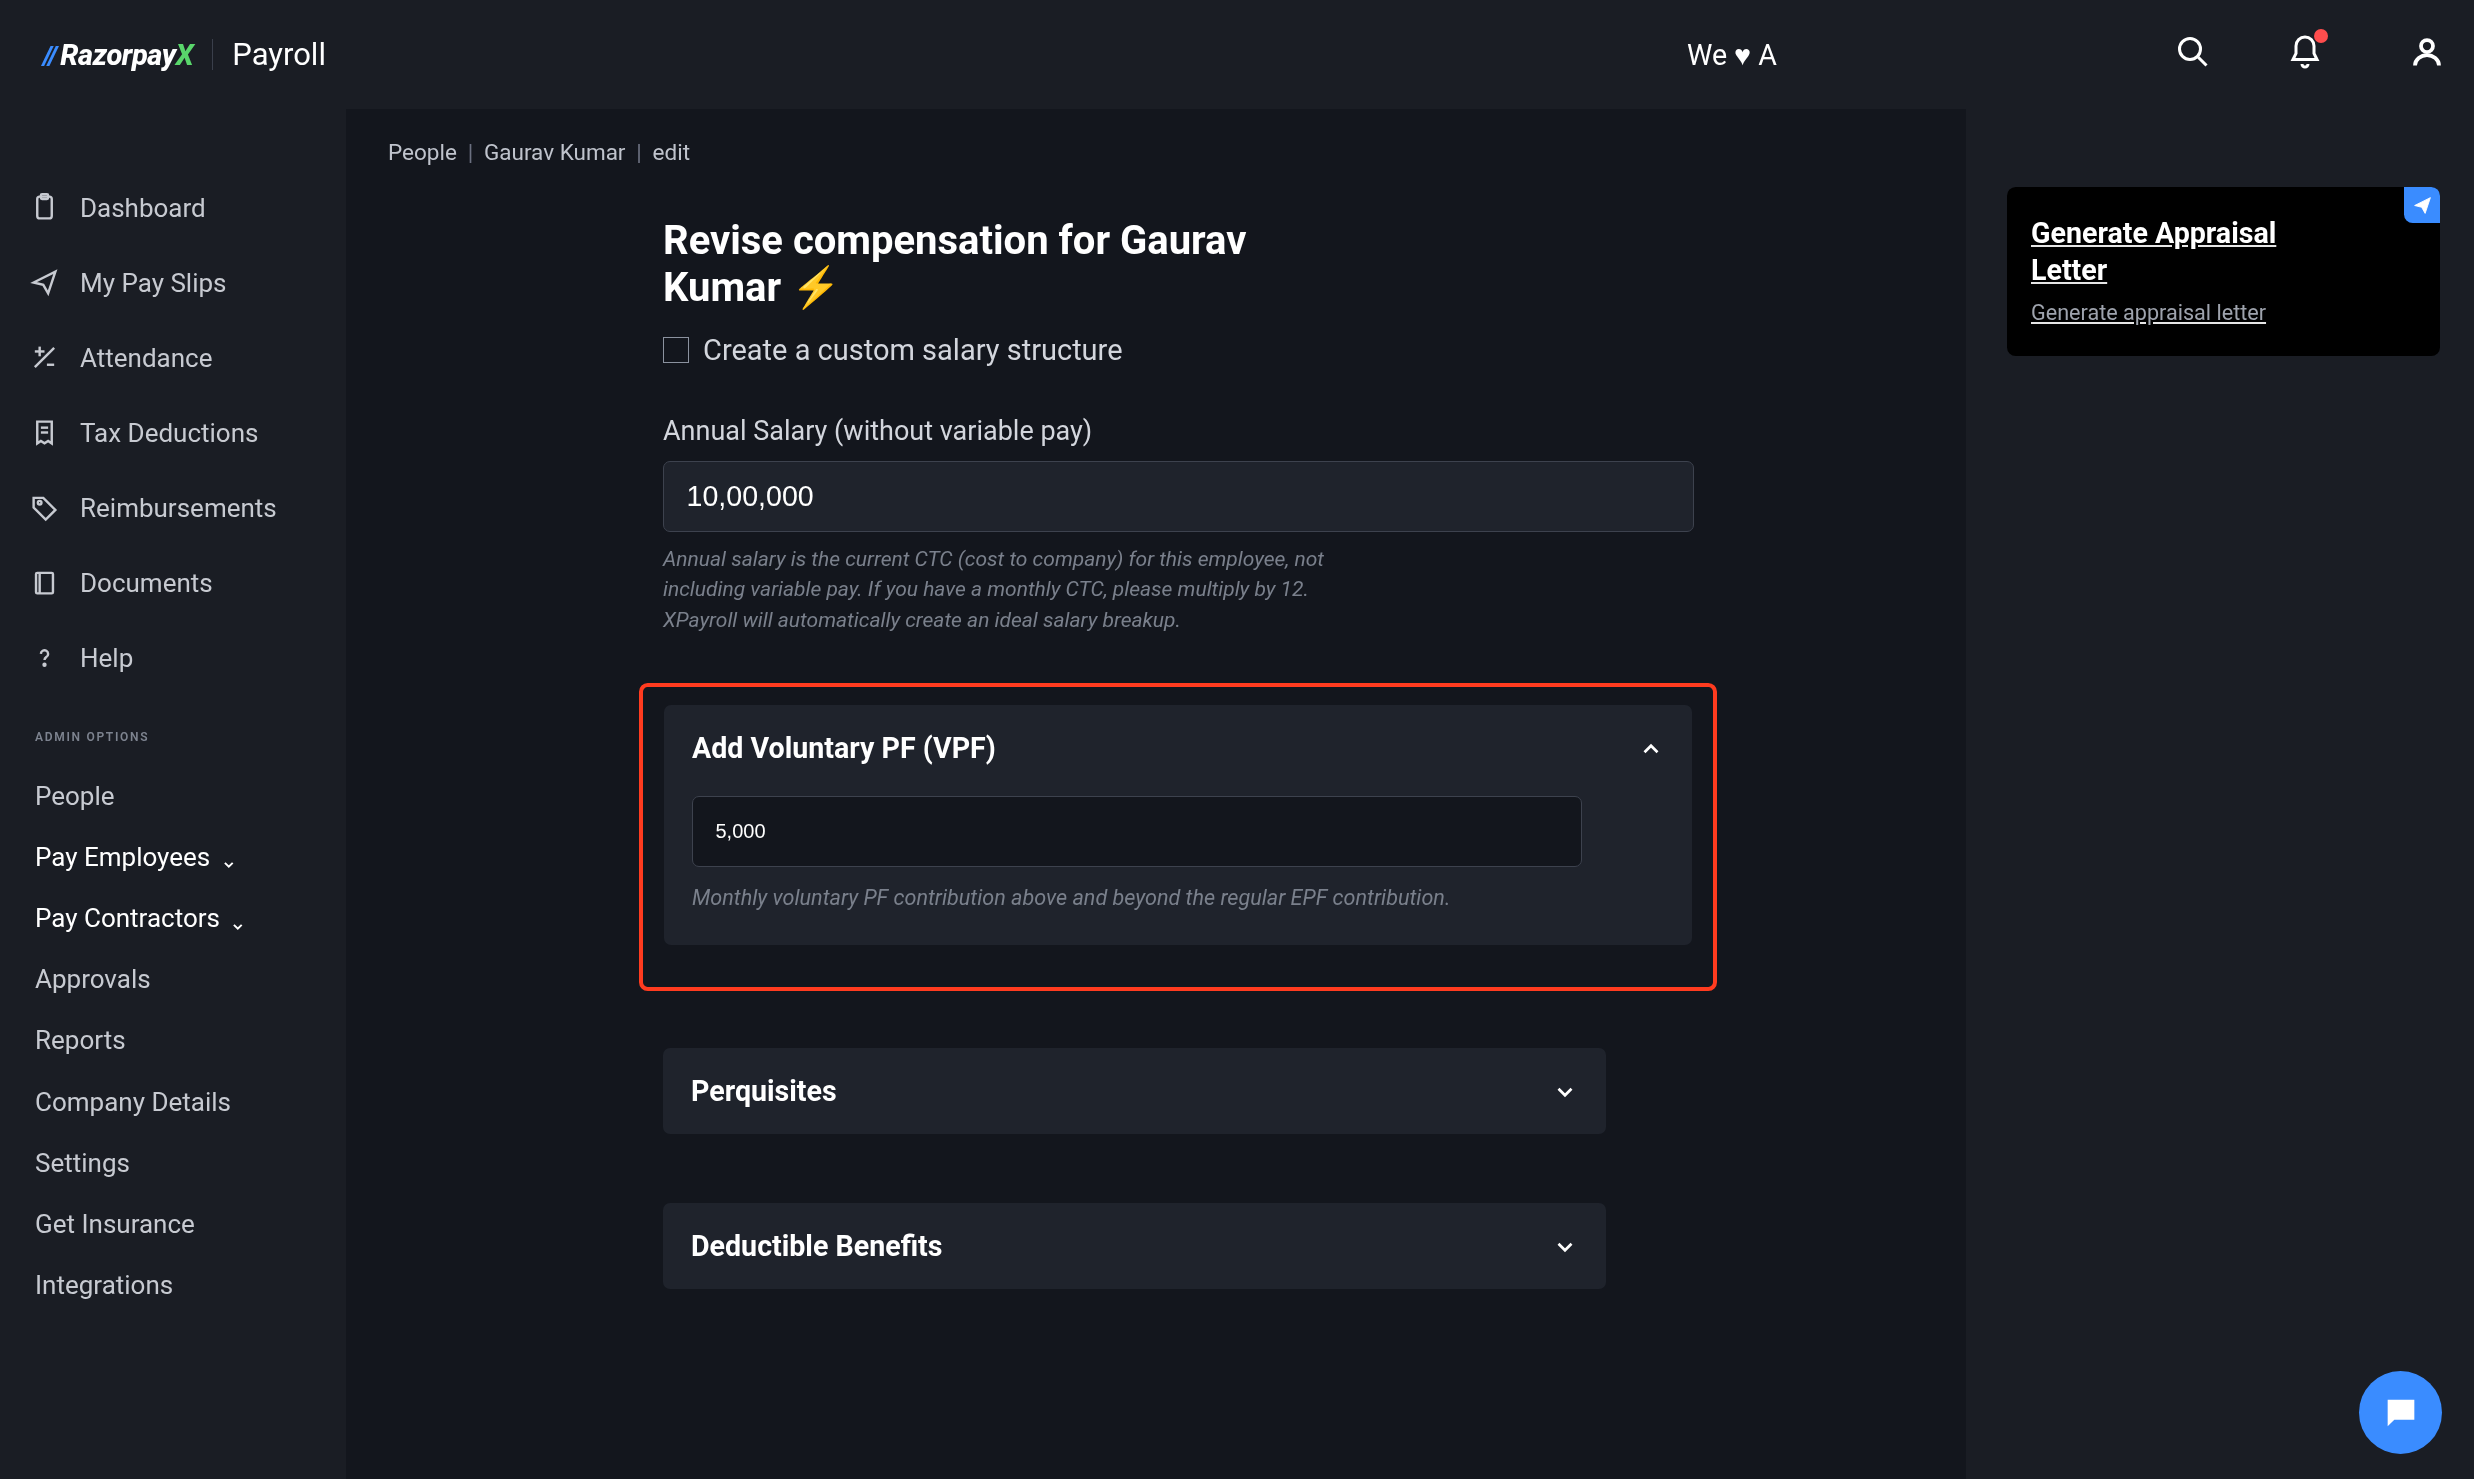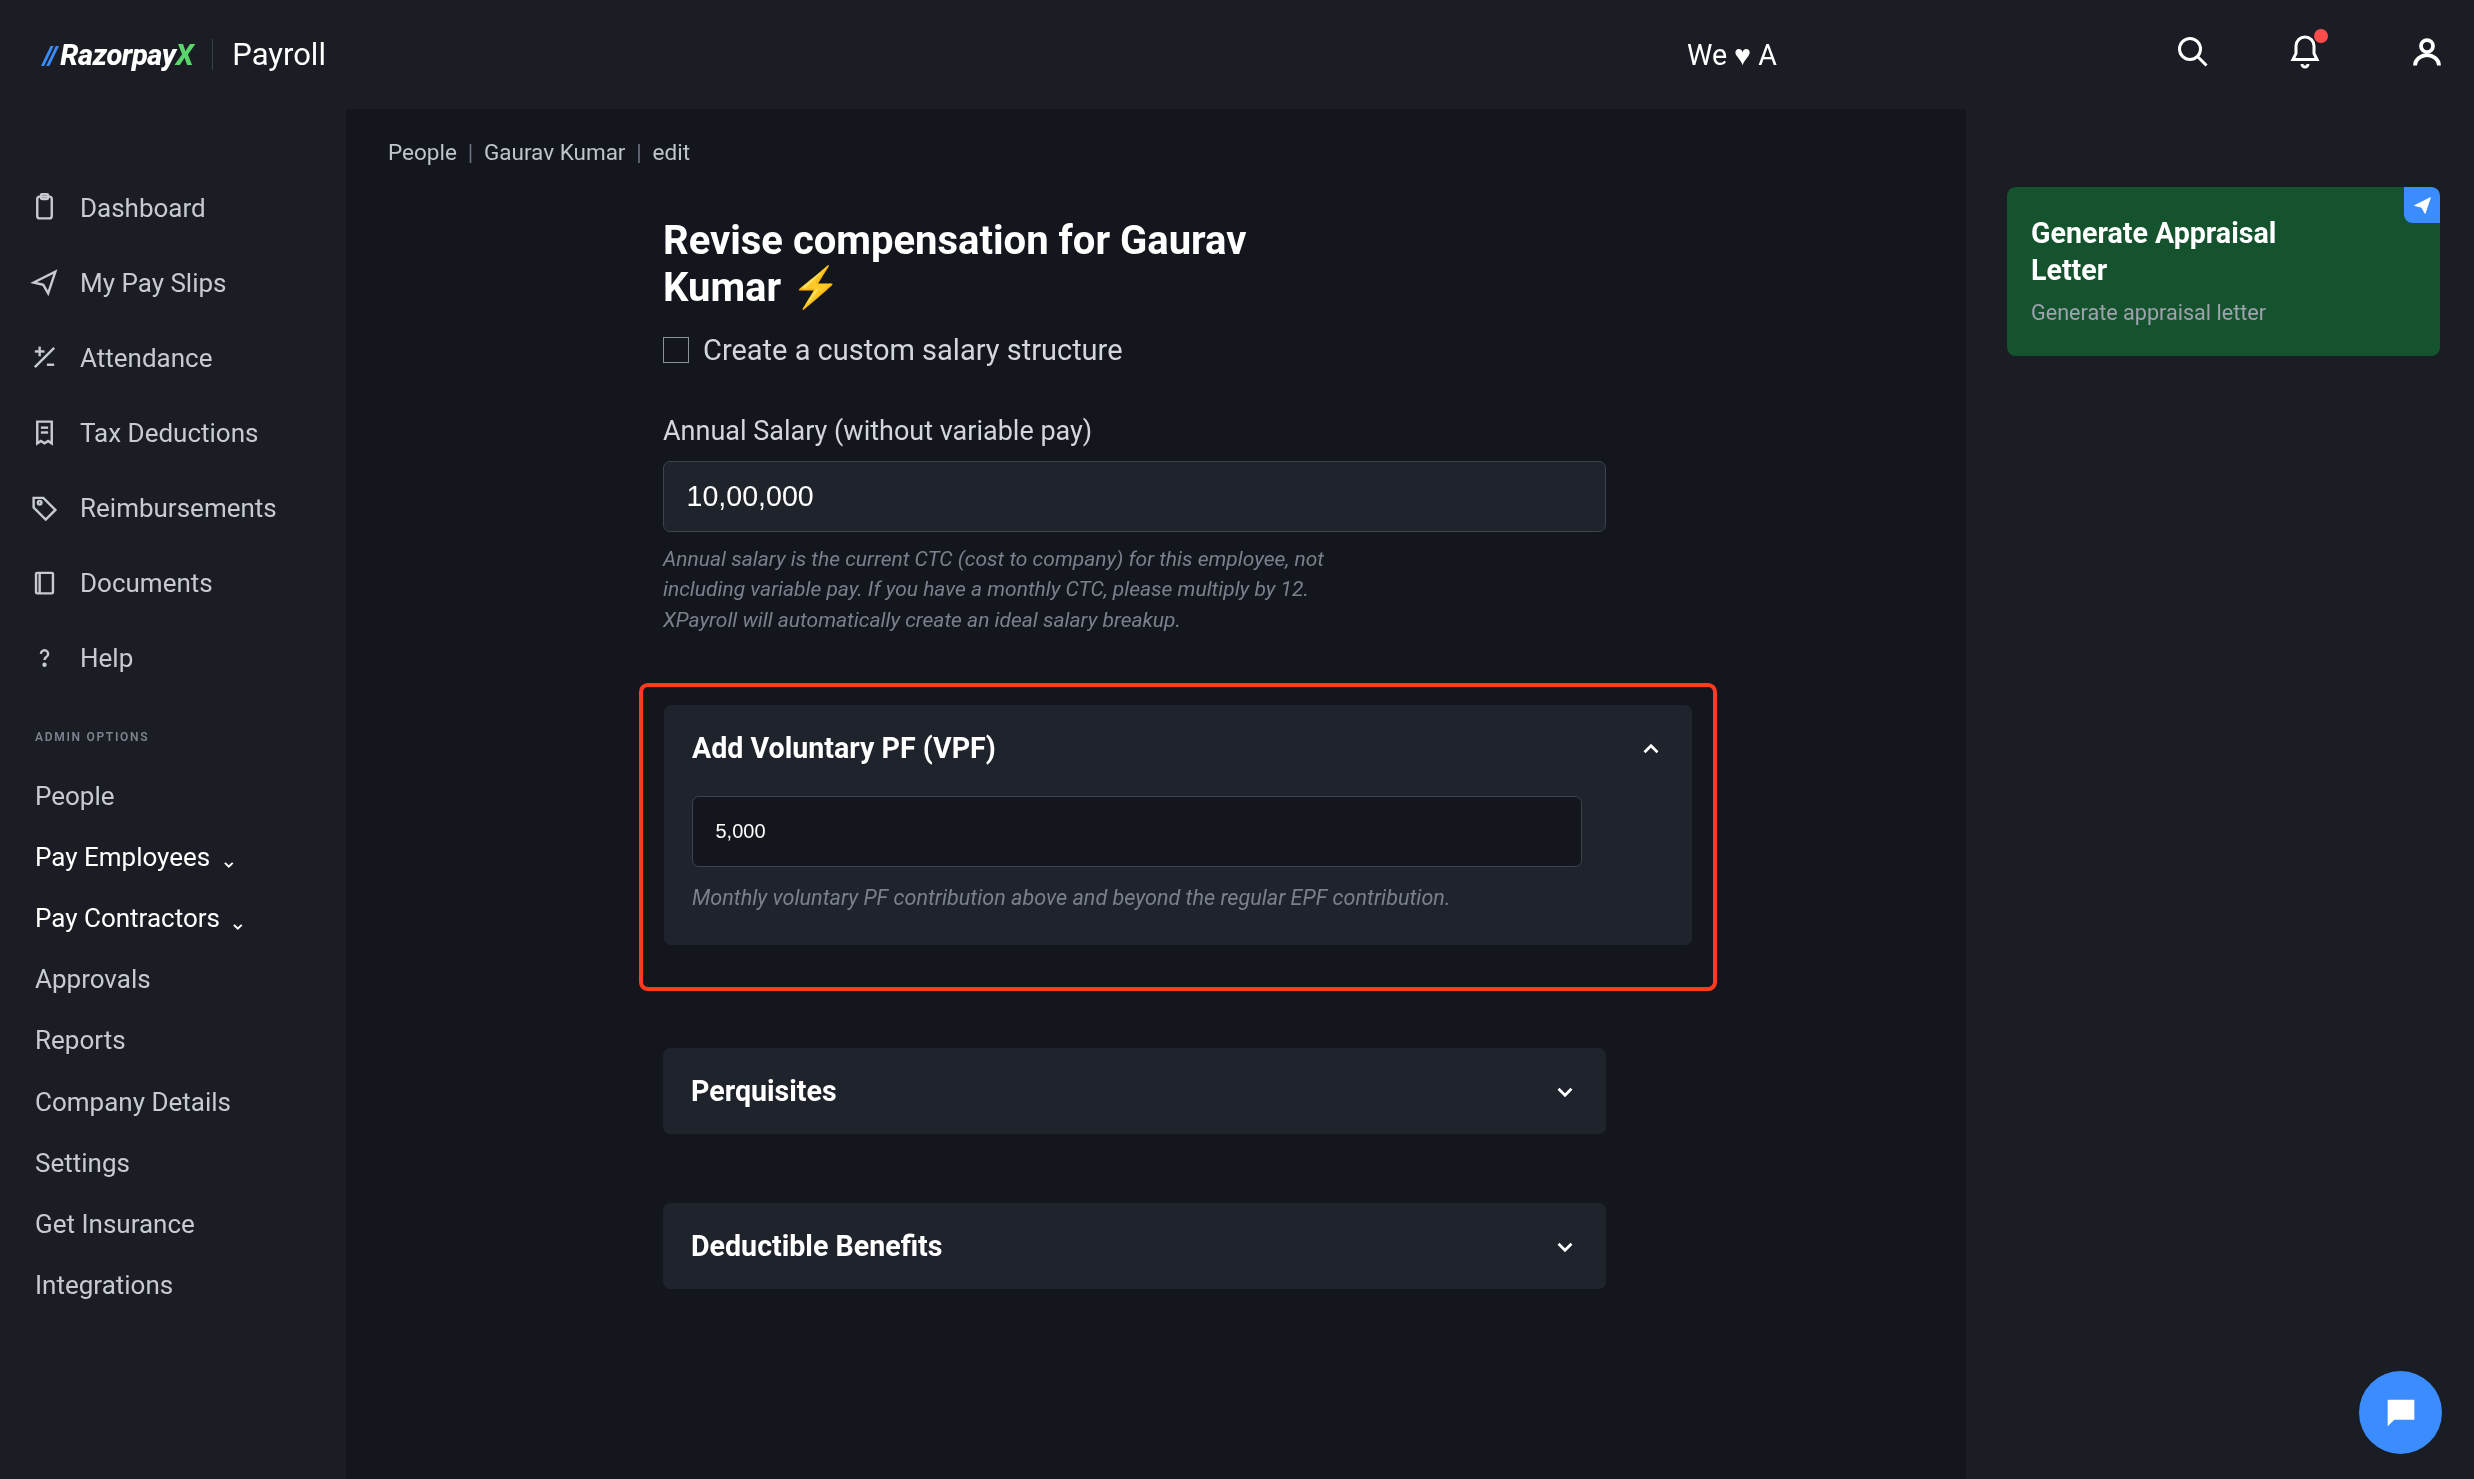--- a/index.html
+++ b/index.html
@@ -67,21 +67,21 @@
     padding:26px 61px 0 42px;
   }
   .breadcrumb { font-size:22.5px; color:#bfc3cc; padding:3.5px 0 0 0; }
   .breadcrumb .sep { color:#6b7080; padding:0 5.2px; }
   .content { padding:52px 0 0 275px; max-width:943px; }
   .page-title { font-size:40px; font-weight:700; color:#fff; margin-bottom:22.5px; }
   .cb-row { display:flex; align-items:center; gap:14px; font-size:29px; margin-bottom:48px; color:#d3d6dd;}
   .cb-box { width:26px; height:26px; border:1.7px solid #8b929f; }
   .field-label { font-size:27px; color:#d3d6dd; margin-bottom:14px; }
   .text-input {
-    width:943px; height:71px;
+    width:1031px; height:71px;
     background:#1f232c; border:0.9px solid #3d424e; border-radius:7px;
     color:#fff; font-size:28.6px; padding:0 22.5px;
   }
   .helper { font-size:21px; color:#7a808c; font-style:italic; margin-top:12px; line-height:1.45; max-width:943px; }
   .block { margin-bottom:48px; }
   .highlight-box {
     position:relative;
     left:-24px;
     width:1078px;
     border:4.3px solid #ff3b1f;
@@ -108,25 +108,26 @@
     color:#fff; font-size:20px; padding:0 22.5px;
   }
   .vpf-help { margin-top:15.6px; font-size:21.6px; }
   .stand-collapse { width:943px; cursor:pointer; }
   .stand-collapse + .stand-collapse-gap { height:69px; }
   
   .right-col {
     position:absolute; top:187px; left:2007px; width:433px;
   }
   .rcard {
-    background:#14532d;
+    background:#000000;
     border-radius:8.7px;
     padding:28px 24px;
     margin-bottom:36px;
     position:relative;
+    text-decoration:underline;
   }
   .rcard .badge {
     position:absolute; top:0; right:0;
     width:36px; height:36px;
     background:#3a8cff;
     border-top-right-radius:8.7px;
     border-bottom-left-radius:8.7px;
     display:flex; align-items:center; justify-content:center;
   }
   .rcard .badge svg { width:21px; height:21px; stroke:#fff; fill:#fff; }

